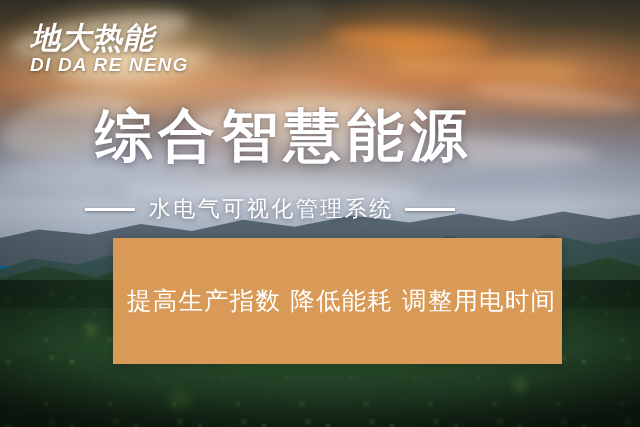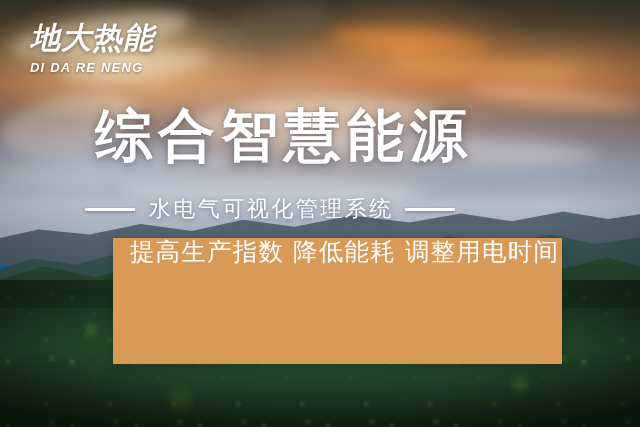--- a/index.html
+++ b/index.html
@@ -149,26 +149,26 @@
     font-weight: bold;
     font-style: italic;
     color: #ffffff;
     letter-spacing: 1px;
     line-height: 1.04;
     text-shadow: 0 1px 4px rgba(40,25,10,0.55);
     white-space: nowrap;
   }
   .logo-en {
     font-family: "Liberation Sans", sans-serif;
-    font-size: 13px;
+    font-size: 19px;
     font-weight: bold;
     font-style: italic;
     color: #ffffff;
     letter-spacing: 1.2px;
-    margin-top: 7px;
+    margin-top: 1px;
     text-shadow: 0 1px 3px rgba(40,25,10,0.5);
     white-space: nowrap;
   }
 
   
   .title {
     position: absolute;
     left: 0;
     top: 106px;
     width: 562px;
@@ -223,21 +223,21 @@
     background: #d89a56;
     box-shadow: 0 2px 10px rgba(0,0,0,0.22);
   }
   .callout-lines {
     position: absolute;
     left: 0;
     top: 0;
     width: 449px;
     height: 126px;
     display: flex;
-    flex-direction: row;
+    flex-direction: column;
     justify-content: center;
     gap: 9px;
     padding-left: 14px;
     box-sizing: border-box;
   }
   .callout-line {
     font-family: "DejaVu Sans", "Liberation Sans", sans-serif;
     font-size: 24.5px;
     color: #ffffff;
     letter-spacing: 1.2px;

